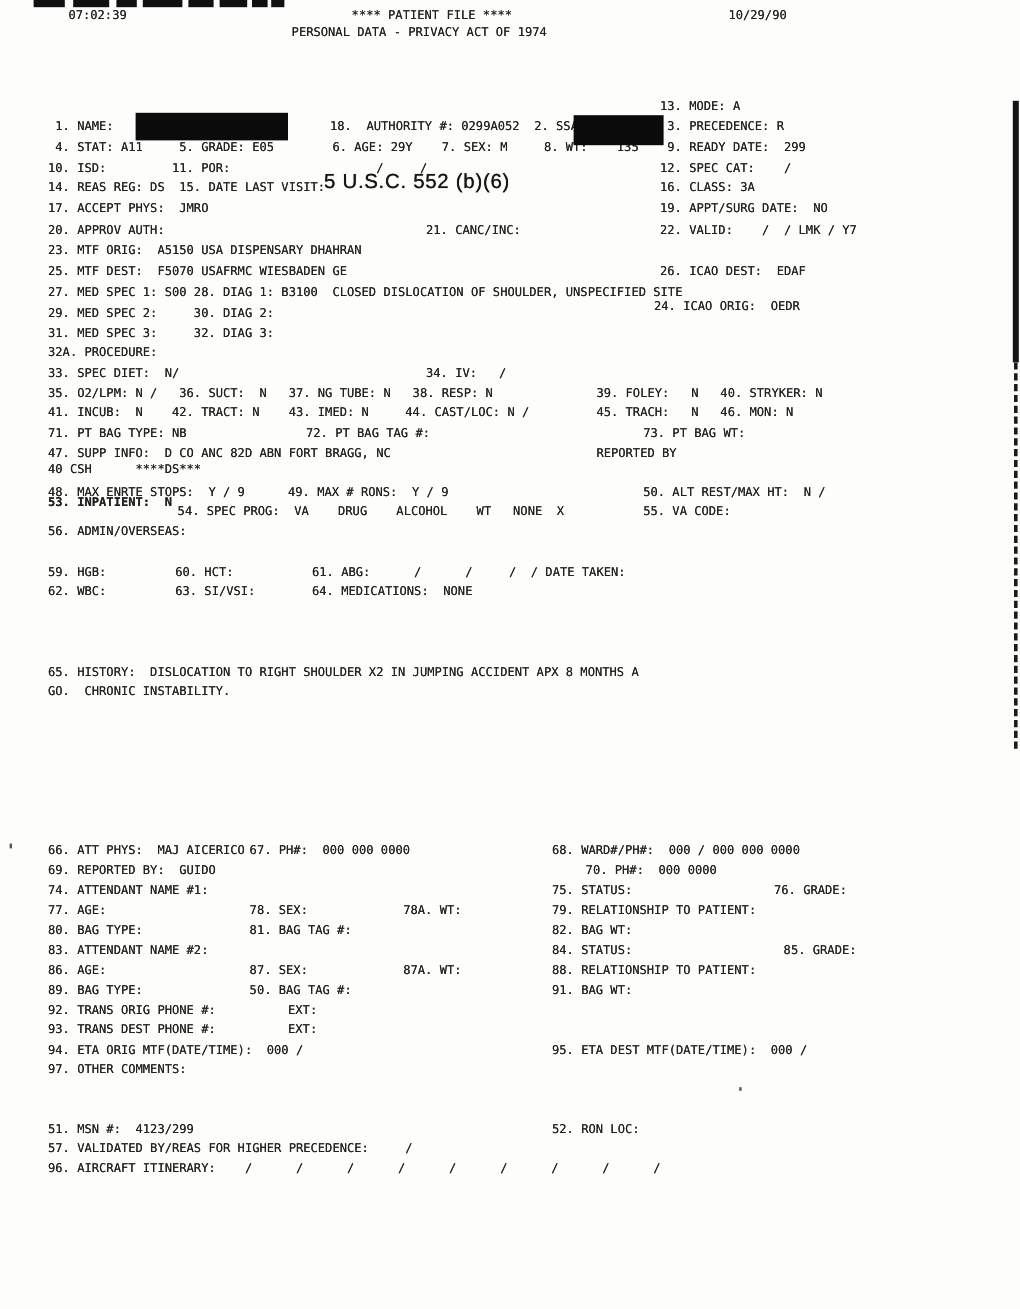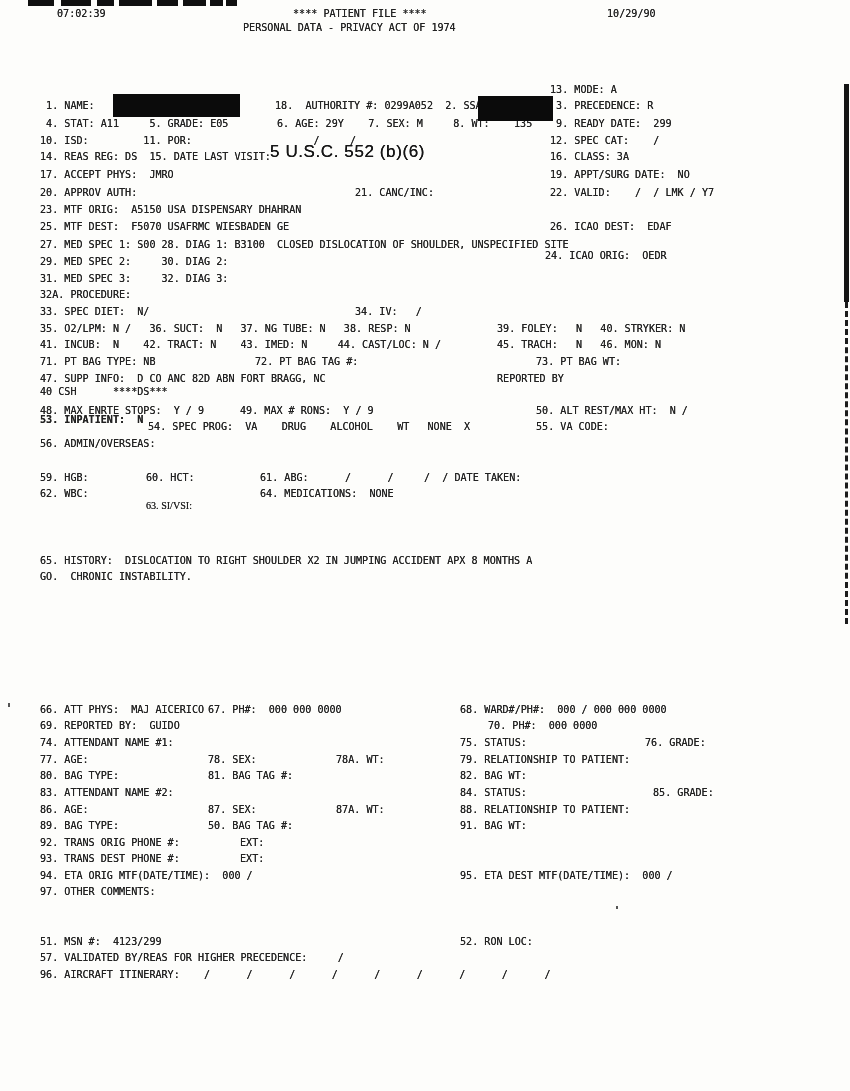--- a/index.html
+++ b/index.html
@@ -74,21 +74,21 @@
     <div class="seg" style="left: 240px; top: 405px;">49. MAX # RONS:  Y / 9</div>
     <div class="seg" style="left: 536px; top: 405px;">50. ALT REST/MAX HT:  N /</div>
     <div class="seg" style="left: 40px; top: 414px; font-weight: bold;">53. INPATIENT:  N</div>
     <div class="seg" style="left: 148px; top: 421px;">54. SPEC PROG:  VA    DRUG    ALCOHOL    WT   NONE  X</div>
     <div class="seg" style="left: 536px; top: 421px;">55. VA CODE:</div>
     <div class="seg" style="left: 40px; top: 438px;">56. ADMIN/OVERSEAS:</div>
     <div class="seg" style="left: 40px; top: 472px;">59. HGB:</div>
     <div class="seg" style="left: 146px; top: 472px;">60. HCT:</div>
     <div class="seg" style="left: 260px; top: 472px;">61. ABG:      /      /     /  / DATE TAKEN:</div>
     <div class="seg" style="left: 40px; top: 488px;">62. WBC:</div>
-    <div class="seg" style="left: 146px; top: 500px; font-family: Liberation Serif, serif;">63. SI/VSI:</div>
+    <div class="seg" style="left: 146px; top: 488px;">63. SI/VSI:</div>
     <div class="seg" style="left: 260px; top: 488px;">64. MEDICATIONS:  NONE</div>
     <div class="seg" style="left: 40px; top: 555px;">65. HISTORY:  DISLOCATION TO RIGHT SHOULDER X2 IN JUMPING ACCIDENT APX 8 MONTHS A</div>
     <div class="seg" style="left: 40px; top: 571px;">GO.  CHRONIC INSTABILITY.</div>
     <div class="seg" style="left: 40px; top: 704px;">66. ATT PHYS:  MAJ AICERICO</div>
     <div class="seg" style="left: 208px; top: 704px;">67. PH#:  000 000 0000</div>
     <div class="seg" style="left: 460px; top: 704px;">68. WARD#/PH#:  000 / 000 000 0000</div>
     <div class="seg" style="left: 40px; top: 720px;">69. REPORTED BY:  GUIDO</div>
     <div class="seg" style="left: 488px; top: 720px;">70. PH#:  000 0000</div>
     <div class="seg" style="left: 40px; top: 737px;">74. ATTENDANT NAME #1:</div>
     <div class="seg" style="left: 460px; top: 737px;">75. STATUS:</div>

